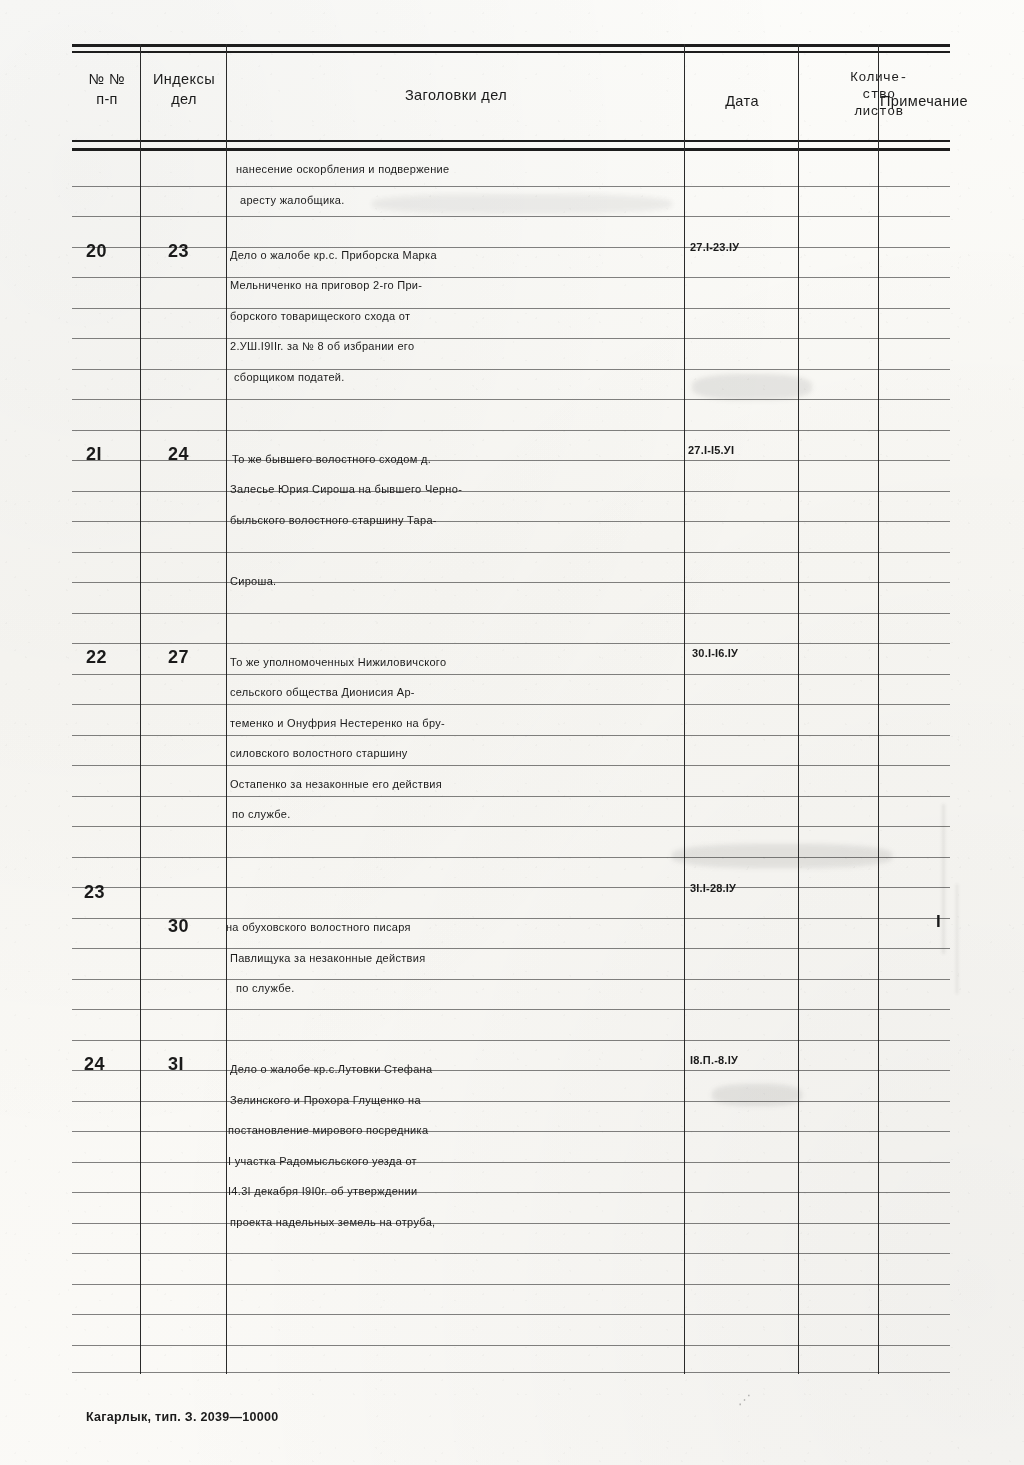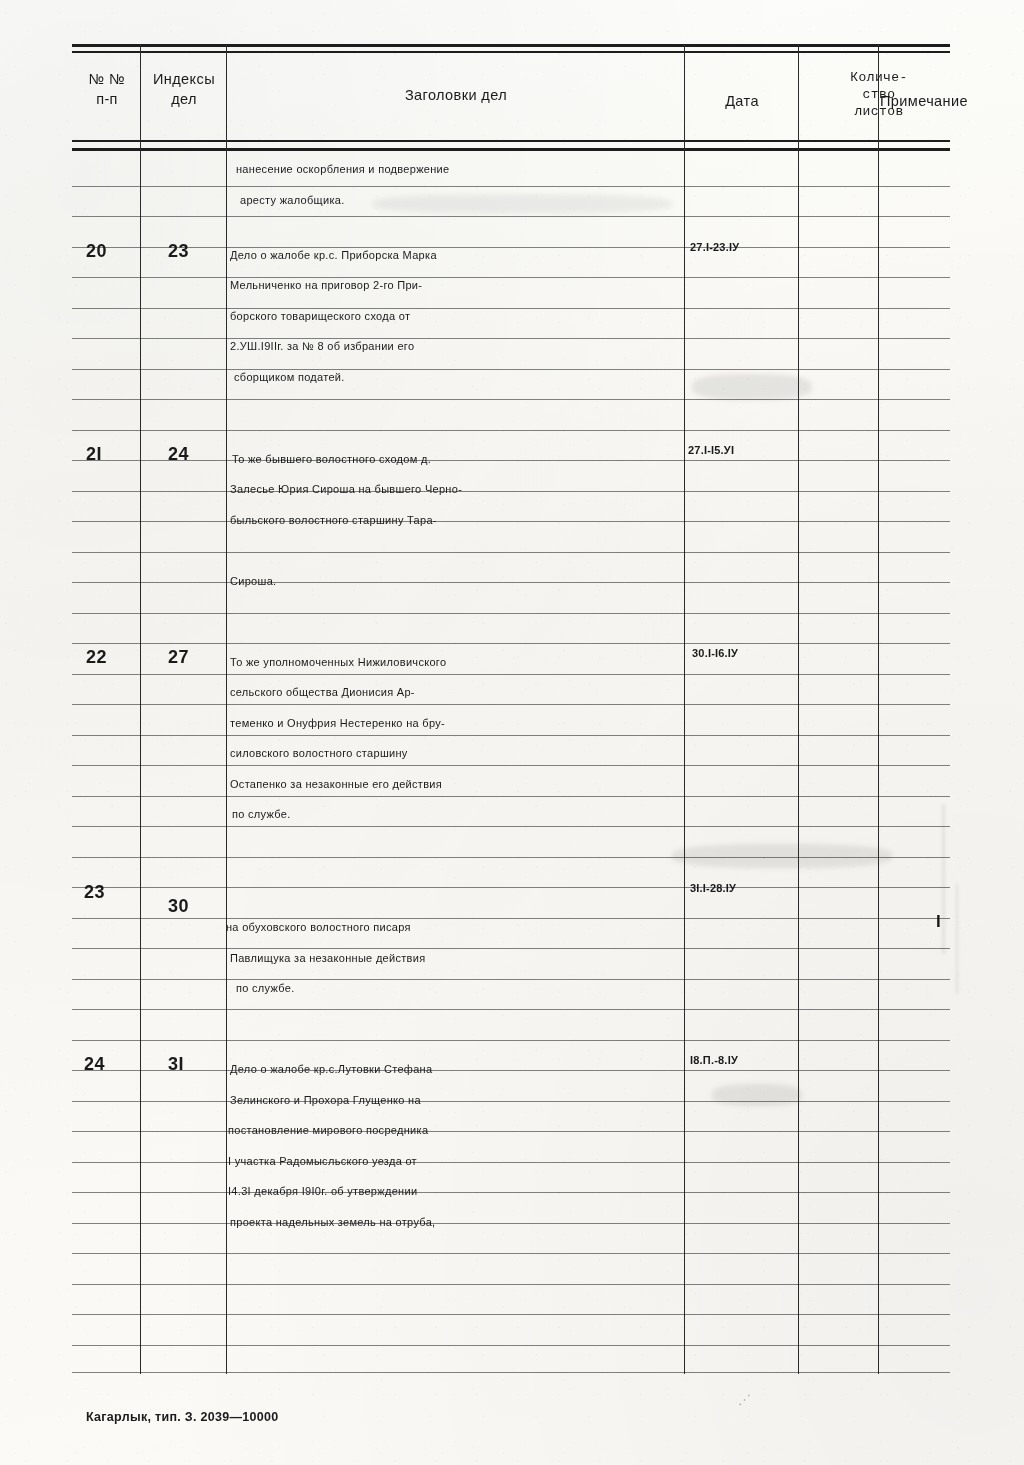--- a/index.html
+++ b/index.html
@@ -236,21 +236,21 @@
     <div class="cell num" style="left:96px;top:603px">27</div>
     <div class="cell title-line" style="left:158px;top:603px">То же уполномоченных Нижиловичского</div>
     <div class="cell title-line" style="left:158px;top:633px">сельского общества Дионисия Ар-</div>
     <div class="cell title-line" style="left:158px;top:694px">силовского волостного старшину</div>
     <div class="cell title-line" style="left:158px;top:664px">теменко и Онуфрия Нестеренко на бру-</div>
     <div class="cell title-line" style="left:158px;top:725px">Остапенко за незаконные его действия</div>
     <div class="cell title-line" style="left:160px;top:755px">по службе.</div>
     <div class="cell date" style="left:620px;top:603px">30.I-I6.IУ</div>
 
     <div class="cell num" style="left:12px;top:838px">23</div>
-    <div class="cell num" style="left:96px;top:852px">30</div>
+    <div class="cell num" style="left:96px;top:872px">30</div>
     <div class="cell title-line" style="left:154px;top:868px">на обуховского волостного писаря</div>
     <div class="cell title-line" style="left:158px;top:899px">Павлищука за незаконные действия</div>
     <div class="cell title-line" style="left:164px;top:929px">по службе.</div>
     <div class="cell date" style="left:618px;top:838px">3I.I-28.IУ</div>
     <div class="cell sheets-mark" style="left:864px;top:868px">I</div>
 
     <div class="cell num" style="left:12px;top:1010px">24</div>
     <div class="cell num" style="left:96px;top:1010px">3I</div>
     <div class="cell title-line" style="left:158px;top:1010px">Дело о жалобе кр.с.Лутовки Стефана</div>
     <div class="cell title-line" style="left:158px;top:1041px">Зелинского и Прохора Глущенко на</div>

